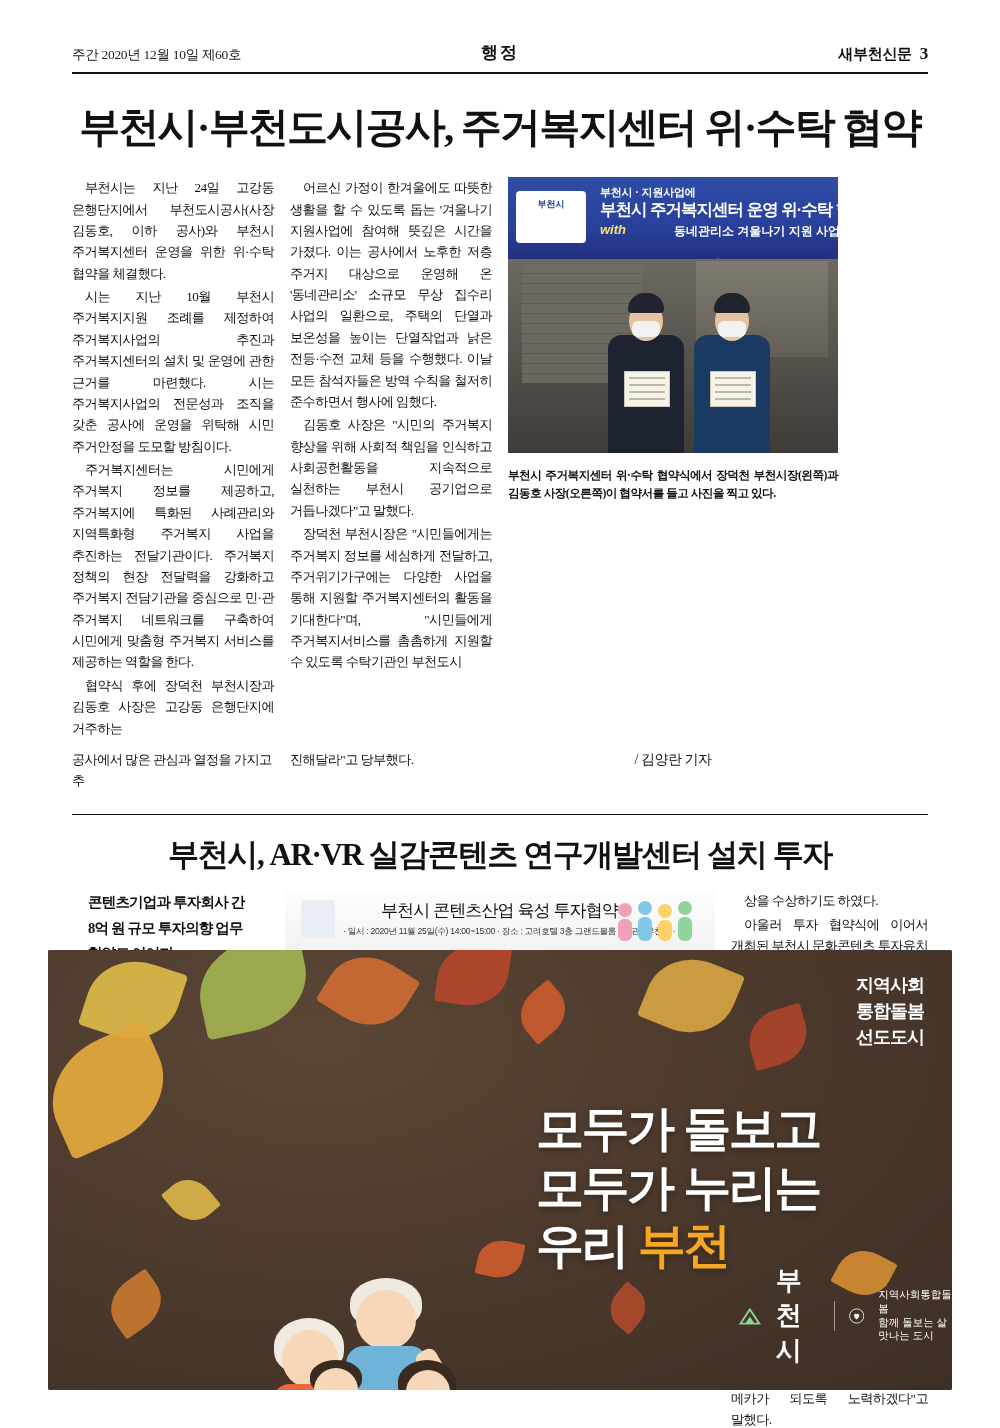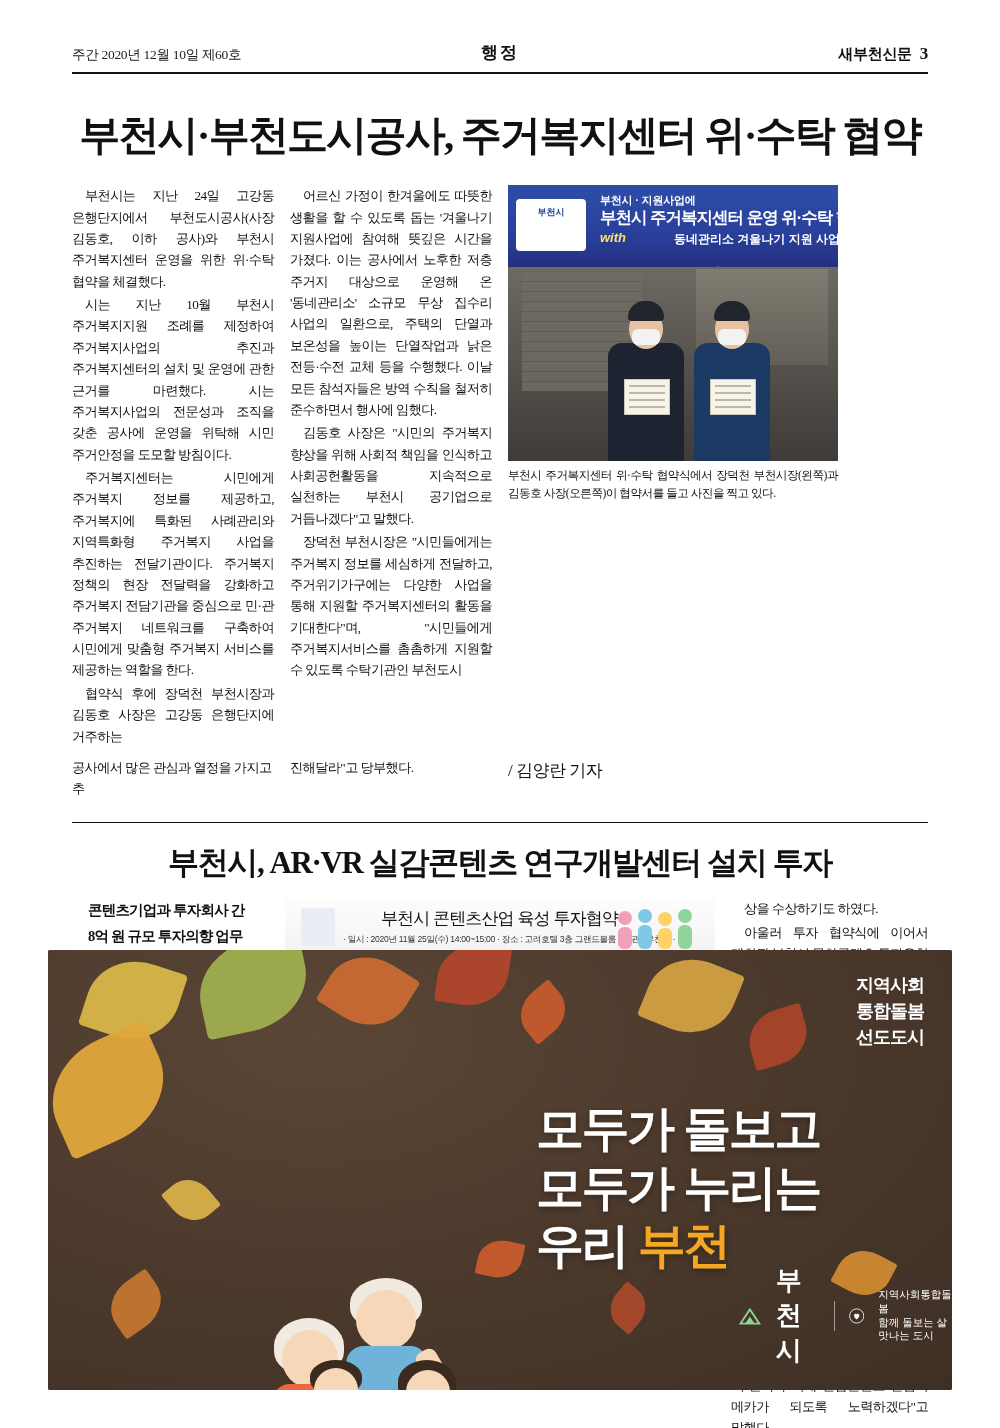--- a/index.html
+++ b/index.html
@@ -21,21 +21,21 @@
   }
   .masthead .left { font-size:13.5px; color:#222; letter-spacing:-0.3px; }
   .masthead .center { font-size:17px; font-weight:bold; letter-spacing:2px; position:absolute; left:0; right:0; text-align:center; pointer-events:none;}
   .masthead .right { font-size:15px; font-weight:bold; letter-spacing:-0.3px; }
   .masthead .right .pageno { font-size:17px; margin-left:8px; }
   .masthead-wrap { position:relative; }
 
   
   h1.headline {
     font-size:41px; font-weight:bold; letter-spacing:-1.8px;
-    margin:38px 0 26px 0; text-align:center; line-height:1.15;
+    margin:30px 0 26px 0; text-align:center; line-height:1.15;
     font-family:"Liberation Serif", serif;
   }
 
   
   .art1 { display:flex; gap:16px; }
   .col { width:202px; }
   .col p {
     margin:0 0 0 0;
     font-size:13.2px; line-height:1.62; text-align:justify;
     text-indent:13px; letter-spacing:-0.6px;
@@ -43,27 +43,27 @@
   }
   .col p + p { margin-top:2px; }
 
   .photoblock { width:330px; }
   .photo {
     width:330px; height:276px; position:relative; overflow:hidden;
     background:#2c3036;
   }
   .photo-cap {
     font-size:11.6px; line-height:1.5; letter-spacing:-0.5px;
-    margin-top:6px; color:#111; text-align:justify; word-break:keep-all;
+    margin-top:14px; color:#111; text-align:justify; word-break:keep-all;font-weight:bold;
   }
   .after-photo {
     display:flex; gap:16px; margin-top:10px;
   }
   .after-photo .seg { font-size:13.2px; letter-spacing:-0.6px; line-height:1.62;}
-  .byline { text-align:left; font-size:17px; letter-spacing:-0.5px; }
+  .byline { text-align:center; font-size:14px; letter-spacing:-0.5px; }
 
   
   .banner1 {
     position:absolute; left:0; top:0; width:330px; height:82px;
     background:linear-gradient(180deg,#2e4da7 0%, #29409b 60%, #24307f 100%);
     color:#fff;
   }
   .banner1 .b-logo {
     position:absolute; left:8px; top:14px; width:70px; height:52px;
     background:#fff; border-radius:4px; color:#1b3f91;

